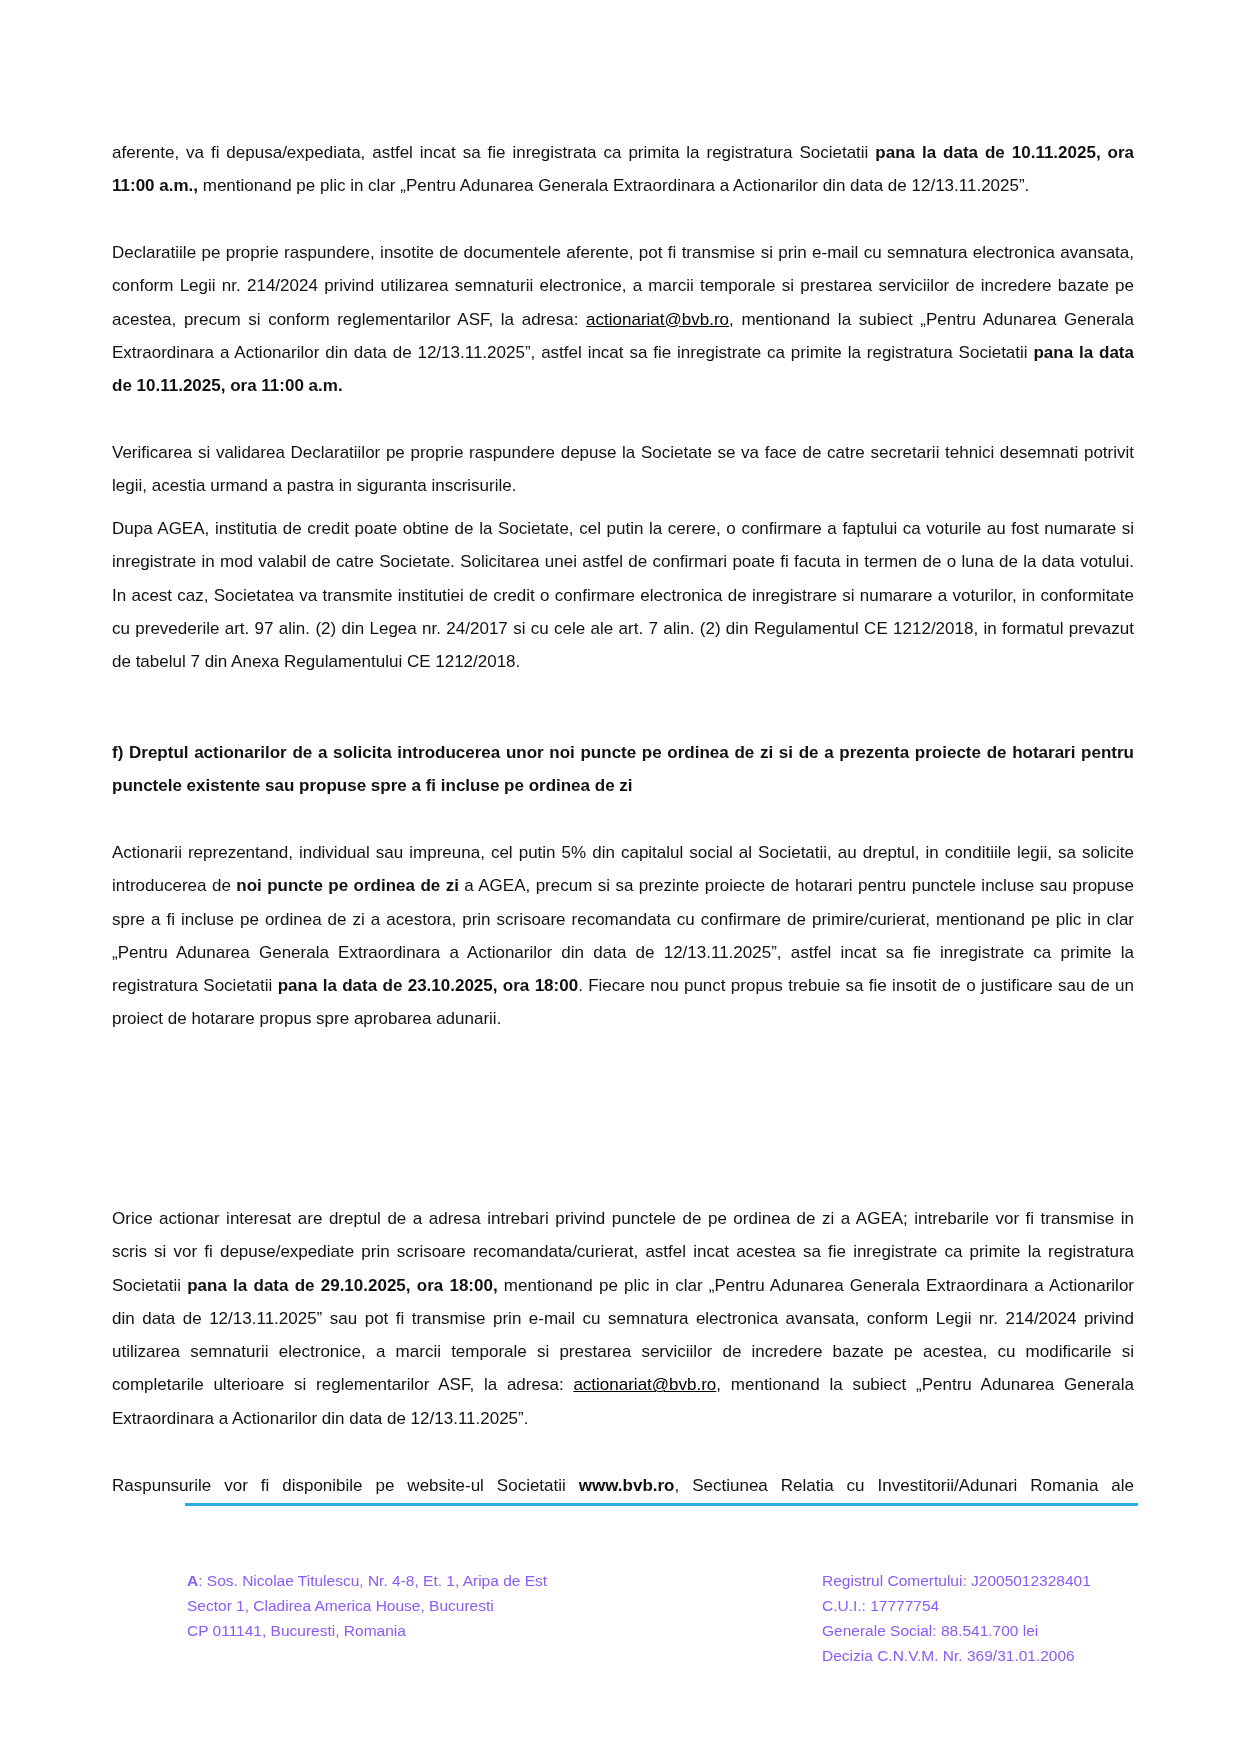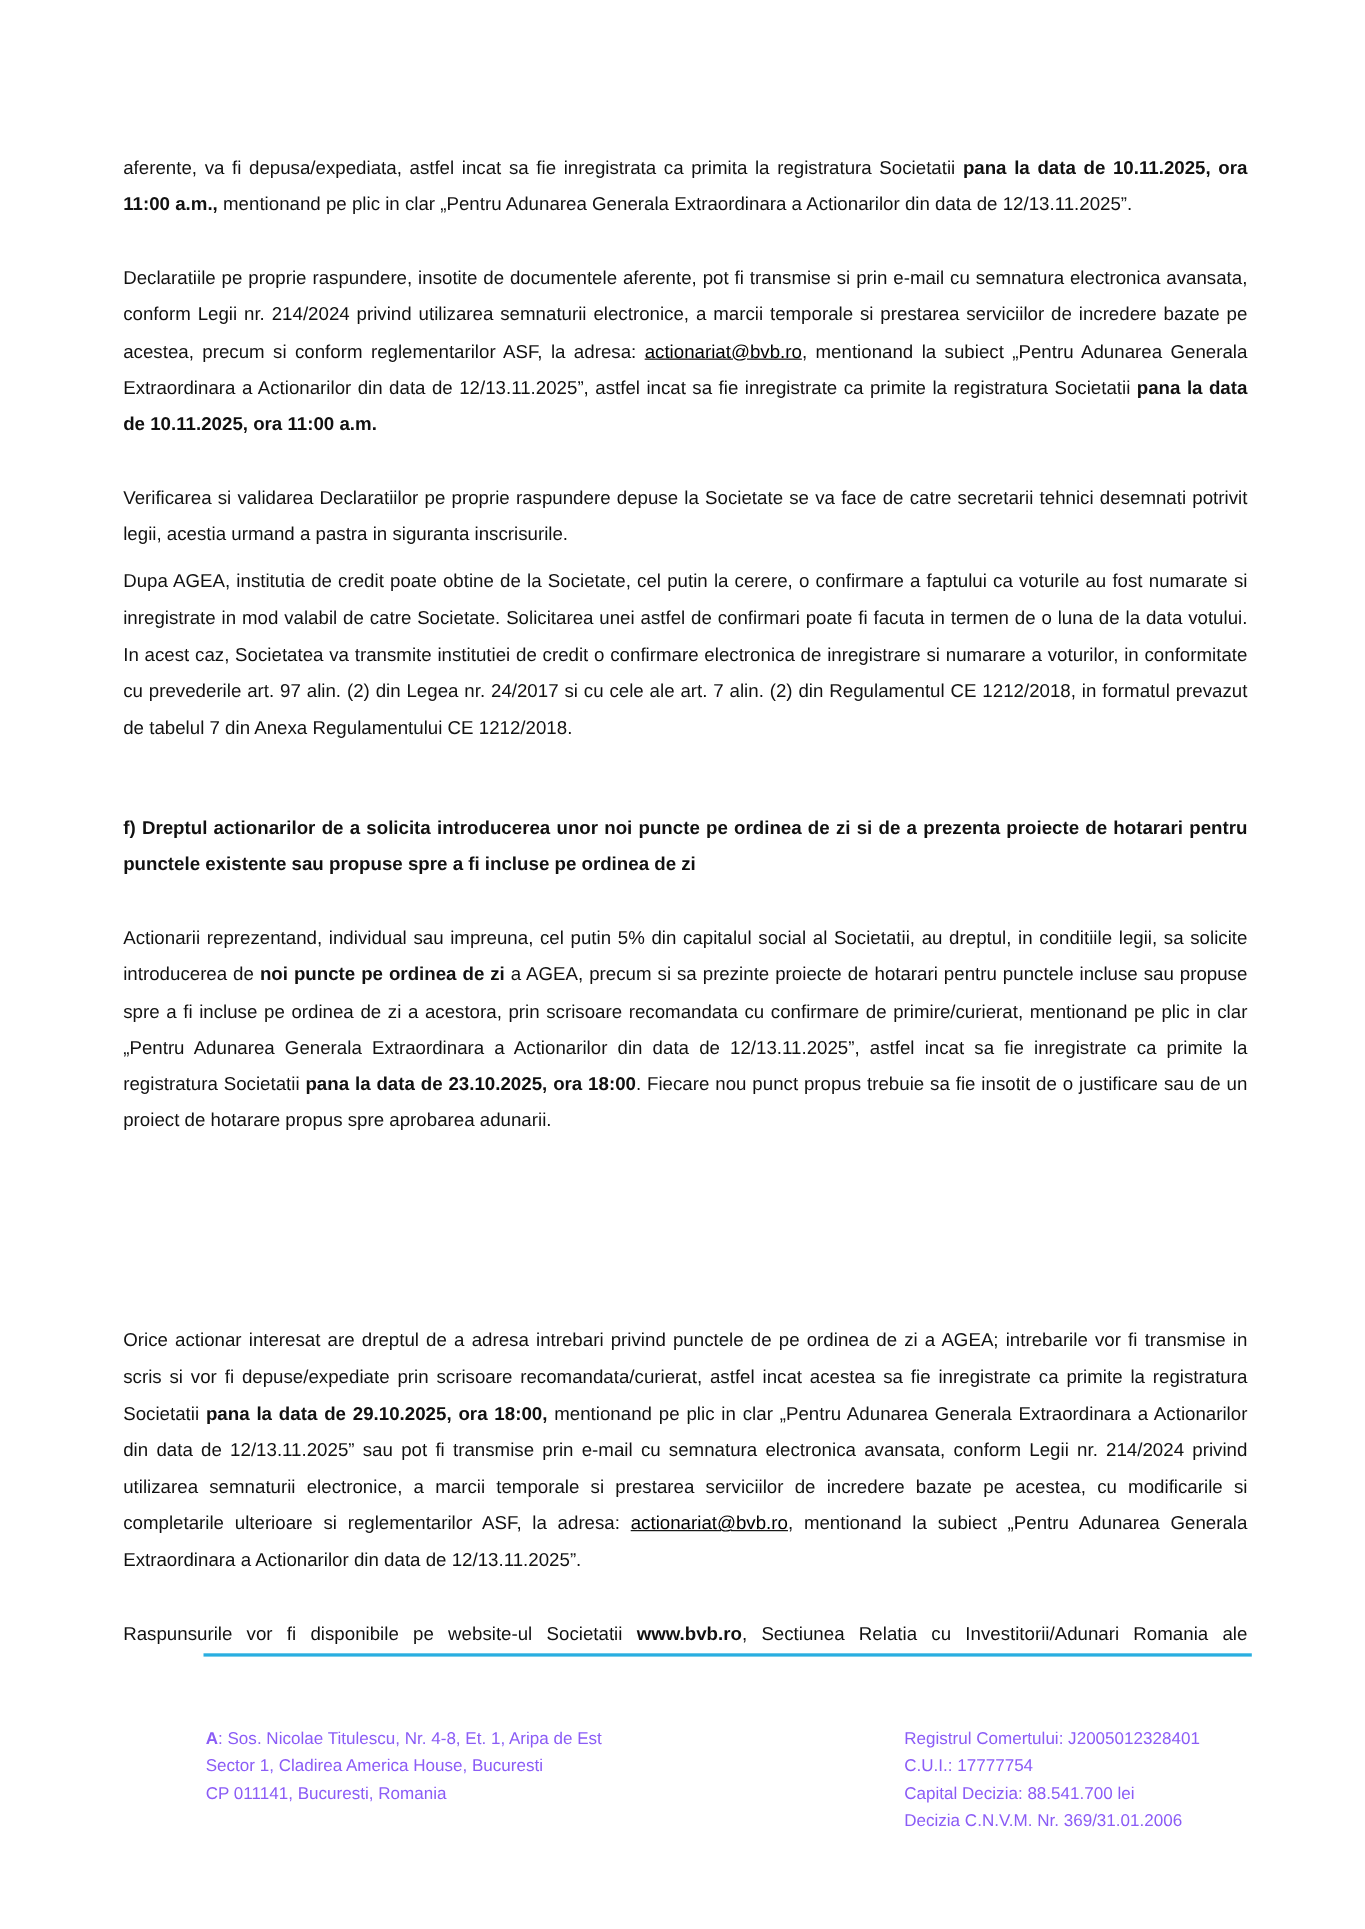--- a/index.html
+++ b/index.html
@@ -58,17 +58,17 @@
 
   <div class="footer-col footer-left">
     <div class="footer-line"><b>A</b><span>: Sos. Nicolae Titulescu, Nr. 4-8, Et. 1, Aripa de Est</span></div>
     <div class="footer-line">Sector 1, Cladirea America House, Bucuresti</div>
     <div class="footer-line">CP 011141, Bucuresti, Romania</div>
   </div>
 
   <div class="footer-col footer-right">
     <div class="footer-line">Registrul Comertului: J2005012328401</div>
     <div class="footer-line">C.U.I.: 17777754</div>
-    <div class="footer-line">Capital Decizia: 88.541.700 lei</div>
+    <div class="footer-line">Generale Social: 88.541.700 lei</div>
     <div class="footer-line">Decizia C.N.V.M. Nr. 369/31.01.2006</div>
   </div>
 
 </div>
 
 </body></html>

